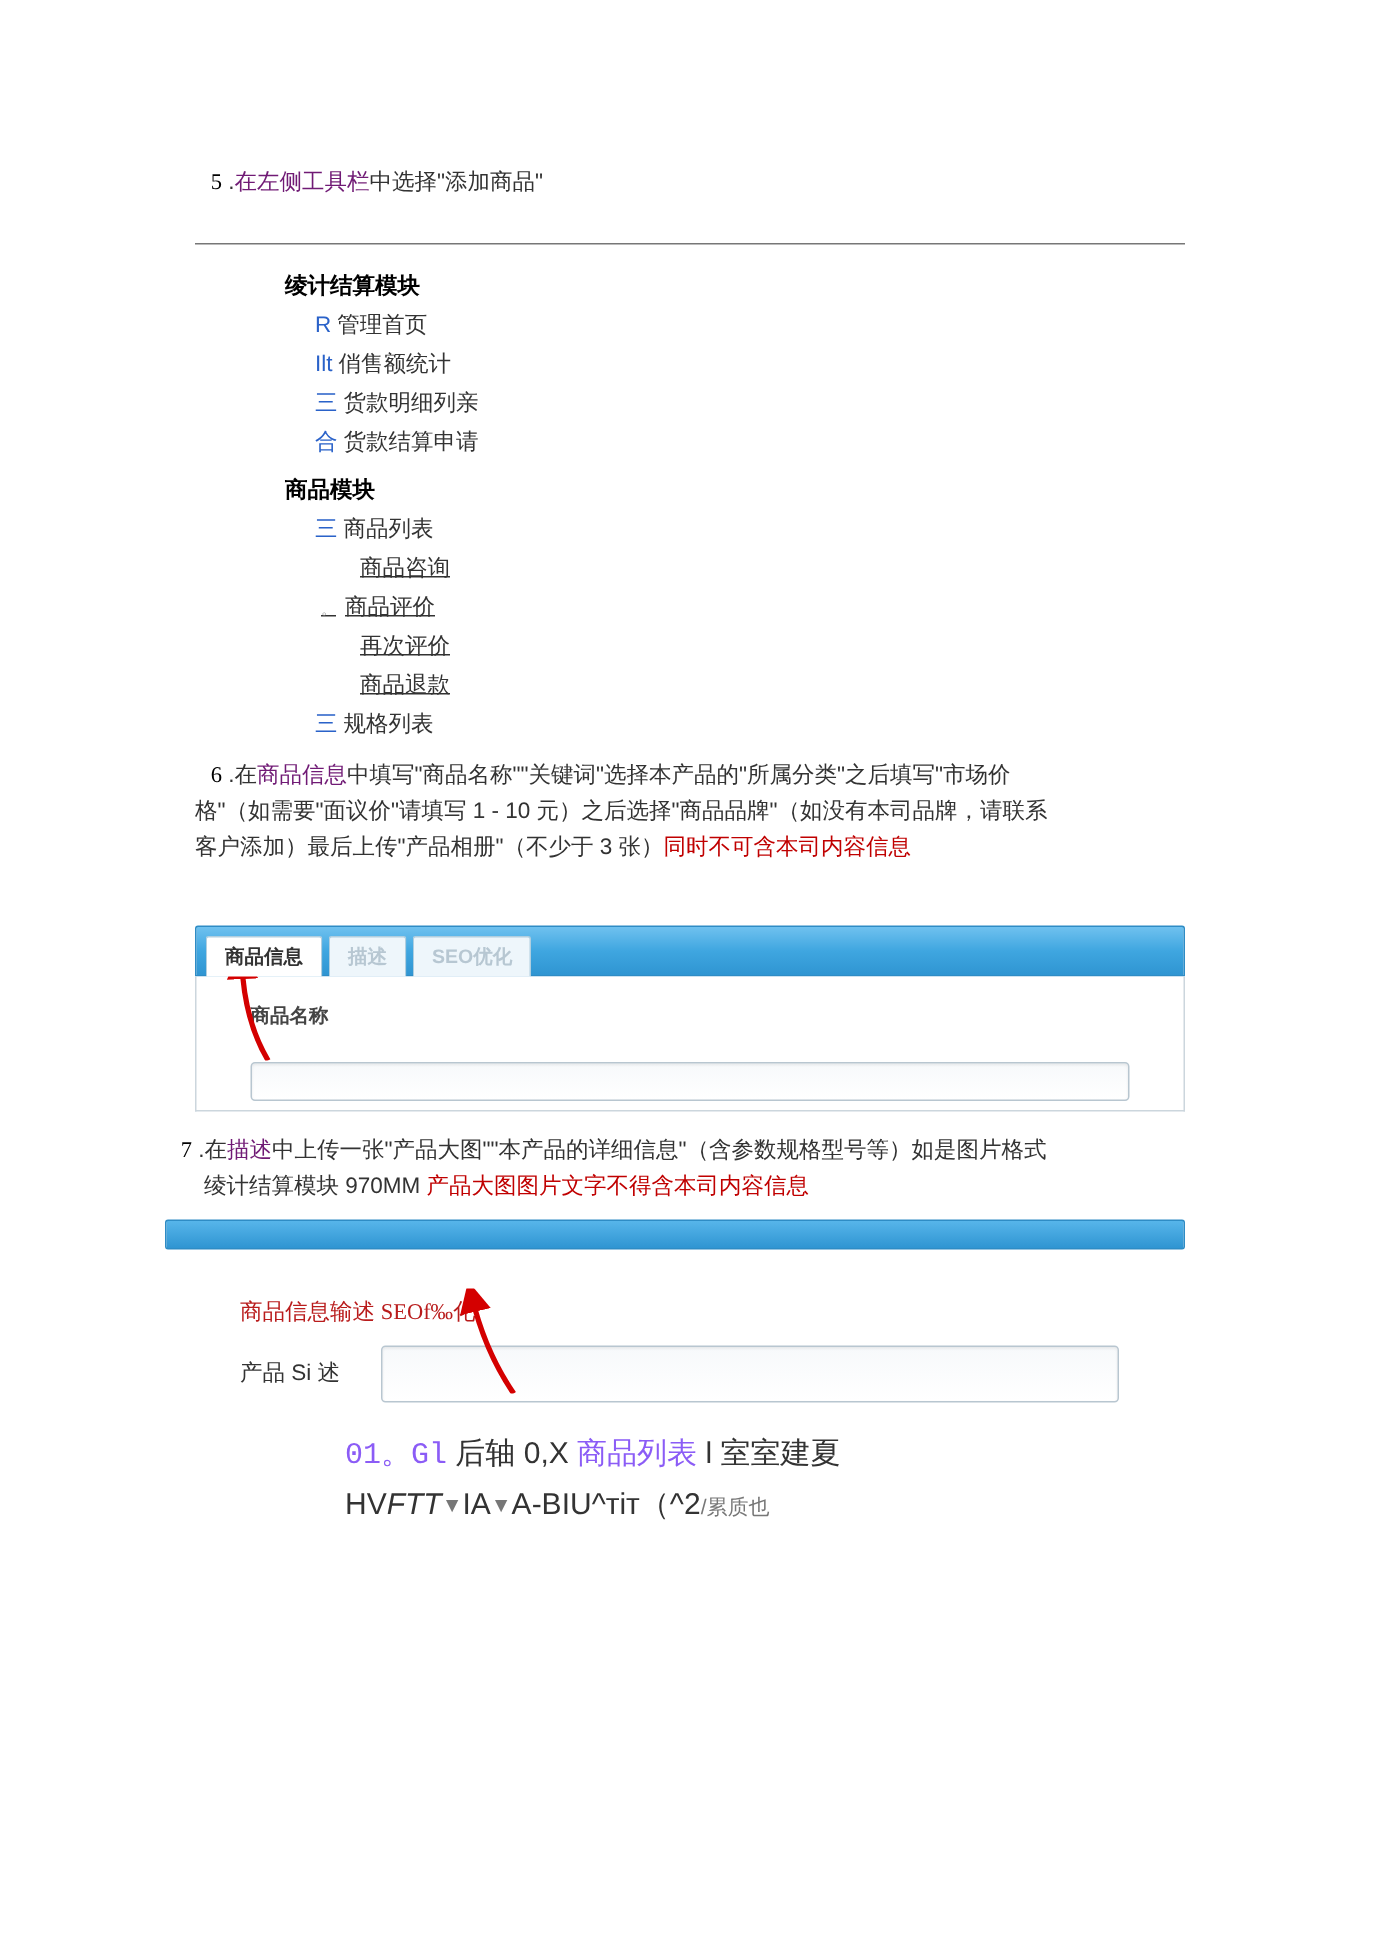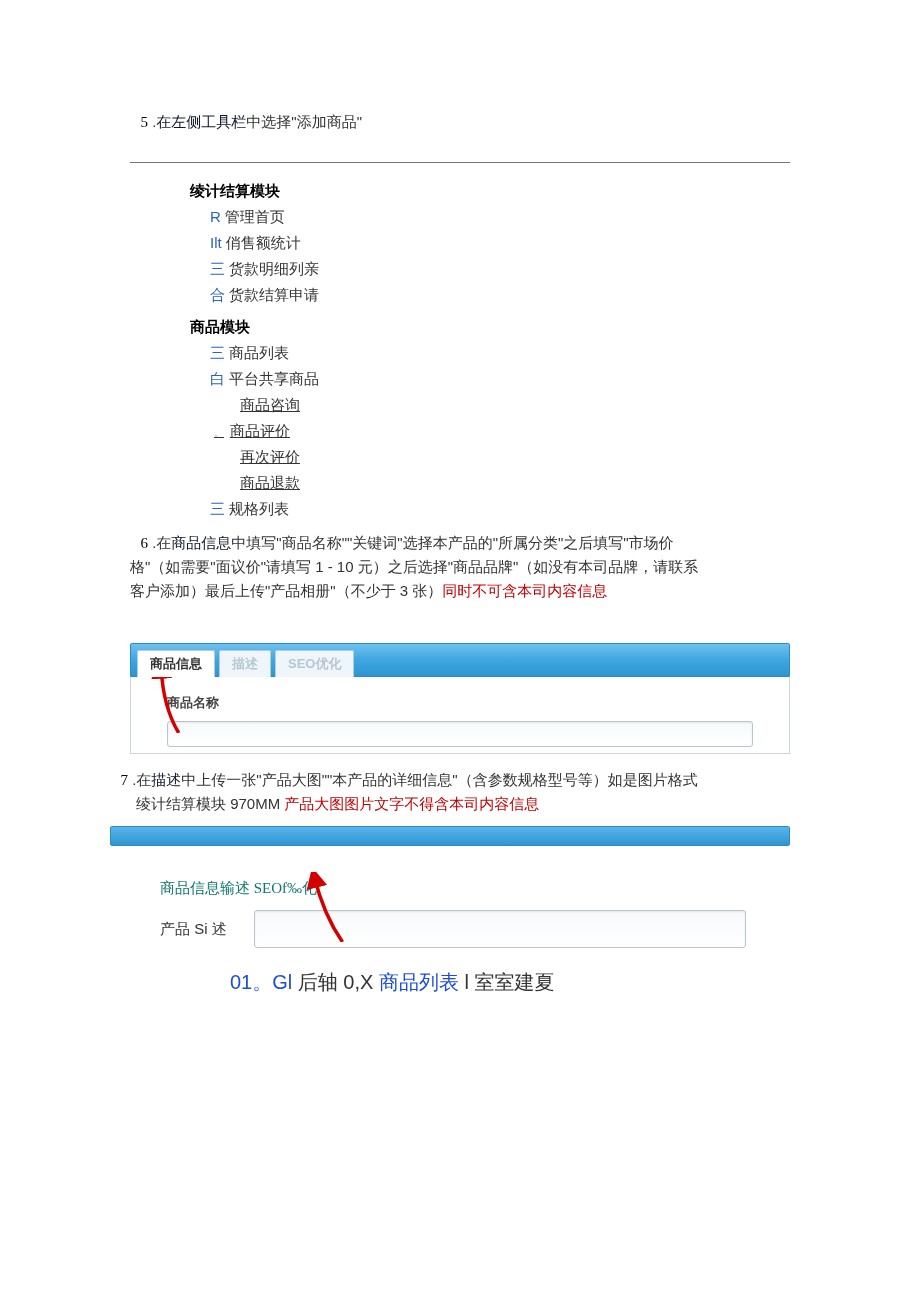--- a/index.html
+++ b/index.html
@@ -24,21 +24,21 @@
   .step-line {
     margin: 0 0 6px 0;
   }
   .num {
     display: inline-block;
     width: 18px;
     text-align: right;
     font-family: "Times New Roman", serif;
     color: #000;
   }
-  .blue { color: #0f172a; }
+  .blue { color: #701a75; }
   .red  { color: #c00000; }
 
   .hr-top {
     border: none;
     border-top: 1px solid #777;
     margin: 28px 0 6px 0;
   }
 
   .sidebar-block {
     padding-left: 60px;
@@ -129,21 +129,21 @@
   }
   .red-arrow {
     position: absolute;
     width: 70px;
     height: 70px;
   }
   .form-label {
     color: #444;
     font-size: 13px;
     font-weight: bold;
-    margin-bottom: 7px;
+    margin-bottom: 20px;
   }
   .form-input {
     border: 1px solid #b8c6d0;
     border-radius: 3px;
     height: 24px;
     width: 96%;
     background: linear-gradient(#f7f9fb,#ffffff);
     box-shadow: inset 0 1px 2px rgba(0,0,0,0.08);
   }
 
@@ -154,21 +154,21 @@
   .blue-strip {
     height: 18px;
     background: linear-gradient(#57b5ea,#2f95d2);
     border: 1px solid #2e8cc5;
     border-radius: 2px;
     margin: 10px 0 30px 0;
   }
 
   .editor-tabs-row {
     font-size: 15px;
-    color: #0f766e;
+    color: #b91c1c;
     margin: 18px 0 10px 50px;
     font-family: "SimSun","Times New Roman",serif;
   }
 
   .editor-area {
     margin-left: 50px;
     position: relative;
   }
   .editor-label {
     font-size: 15px;
@@ -189,21 +189,21 @@
     box-shadow: inset 0 1px 2px rgba(0,0,0,0.08);
   }
 
   .editor-toolbar {
     margin: 18px 0 0 120px;
     font-size: 20px;
     font-family: "Arial","SimSun",sans-serif;
     color: #333;
     line-height: 1.6;
   }
-  .ed-blue { color: #1d4ed8; }
+  .ed-blue { color: #8b5cf6; font-family: Liberation Mono, monospace; }
   .tri { font-size: 14px; color: #777; vertical-align: 1px; }
 
 </style>
 </head>
 <body>
 
 <div class="page">
   <div class="content-area">
 
     <p class="step-line">
@@ -214,21 +214,20 @@
 
     <div class="sidebar-block">
       <div class="sb-header">绫计结算模块</div>
       <div class="sb-item"><span class="mark">R</span><span>管理首页</span></div>
       <div class="sb-item"><span class="mark">Ilt</span><span>俏售额统计</span></div>
       <div class="sb-item"><span class="mark">三</span><span>货款明细列亲</span></div>
       <div class="sb-item"><span class="mark">合</span><span>货款结算申请</span></div>
 
       <div class="sb-header" style="margin-top:8px;">商品模块</div>
       <div class="sb-item"><span class="mark">三</span><span>商品列表</span></div>
-      <div class="sb-item"><span class="mark">白</span><span>平台共享商品</span></div>
 
       <div class="sb-subitem"><span class="dot"></span><span>商品咨询</span></div>
       <div class="sb-subitem" style="padding-left:24px;"><span class="dot">。</span><span>商品评价</span></div>
       <div class="sb-subitem"><span class="dot"></span><span>再次评价</span></div>
       <div class="sb-subitem"><span class="dot"></span><span>商品退款</span></div>
 
       <div class="sb-item"><span class="mark">三</span><span>规格列表</span></div>
     </div>
 
     <div class="step6">
@@ -285,17 +284,20 @@
         <path d="M50,80 Q28,48 18,6" stroke="#d40000" stroke-width="4" fill="none" marker-end="url(#ah2)"></path>
       </svg>
       <span class="editor-label">产品 Si 述</span>
       <span class="editor-box"></span>
     </div>
 
     <div class="editor-toolbar">
       <div>
         <span class="ed-blue">01。Gl</span><span> 后轴 0,X </span><span class="ed-blue">商品列表</span><span> l 室室建夏</span>
       </div>
+      <div>
+        <span>HV</span><i>FTT</i><span class="tri">▼</span><span>IA</span><span class="tri">▼</span><span>A-B</span><span>IU^тiт</span><span>（^2</span><span style="font-size:14px;color:#777;">/累质也</span>
+      </div>
     </div>
 
   </div>
 
 </div>
 
 </body></html>

